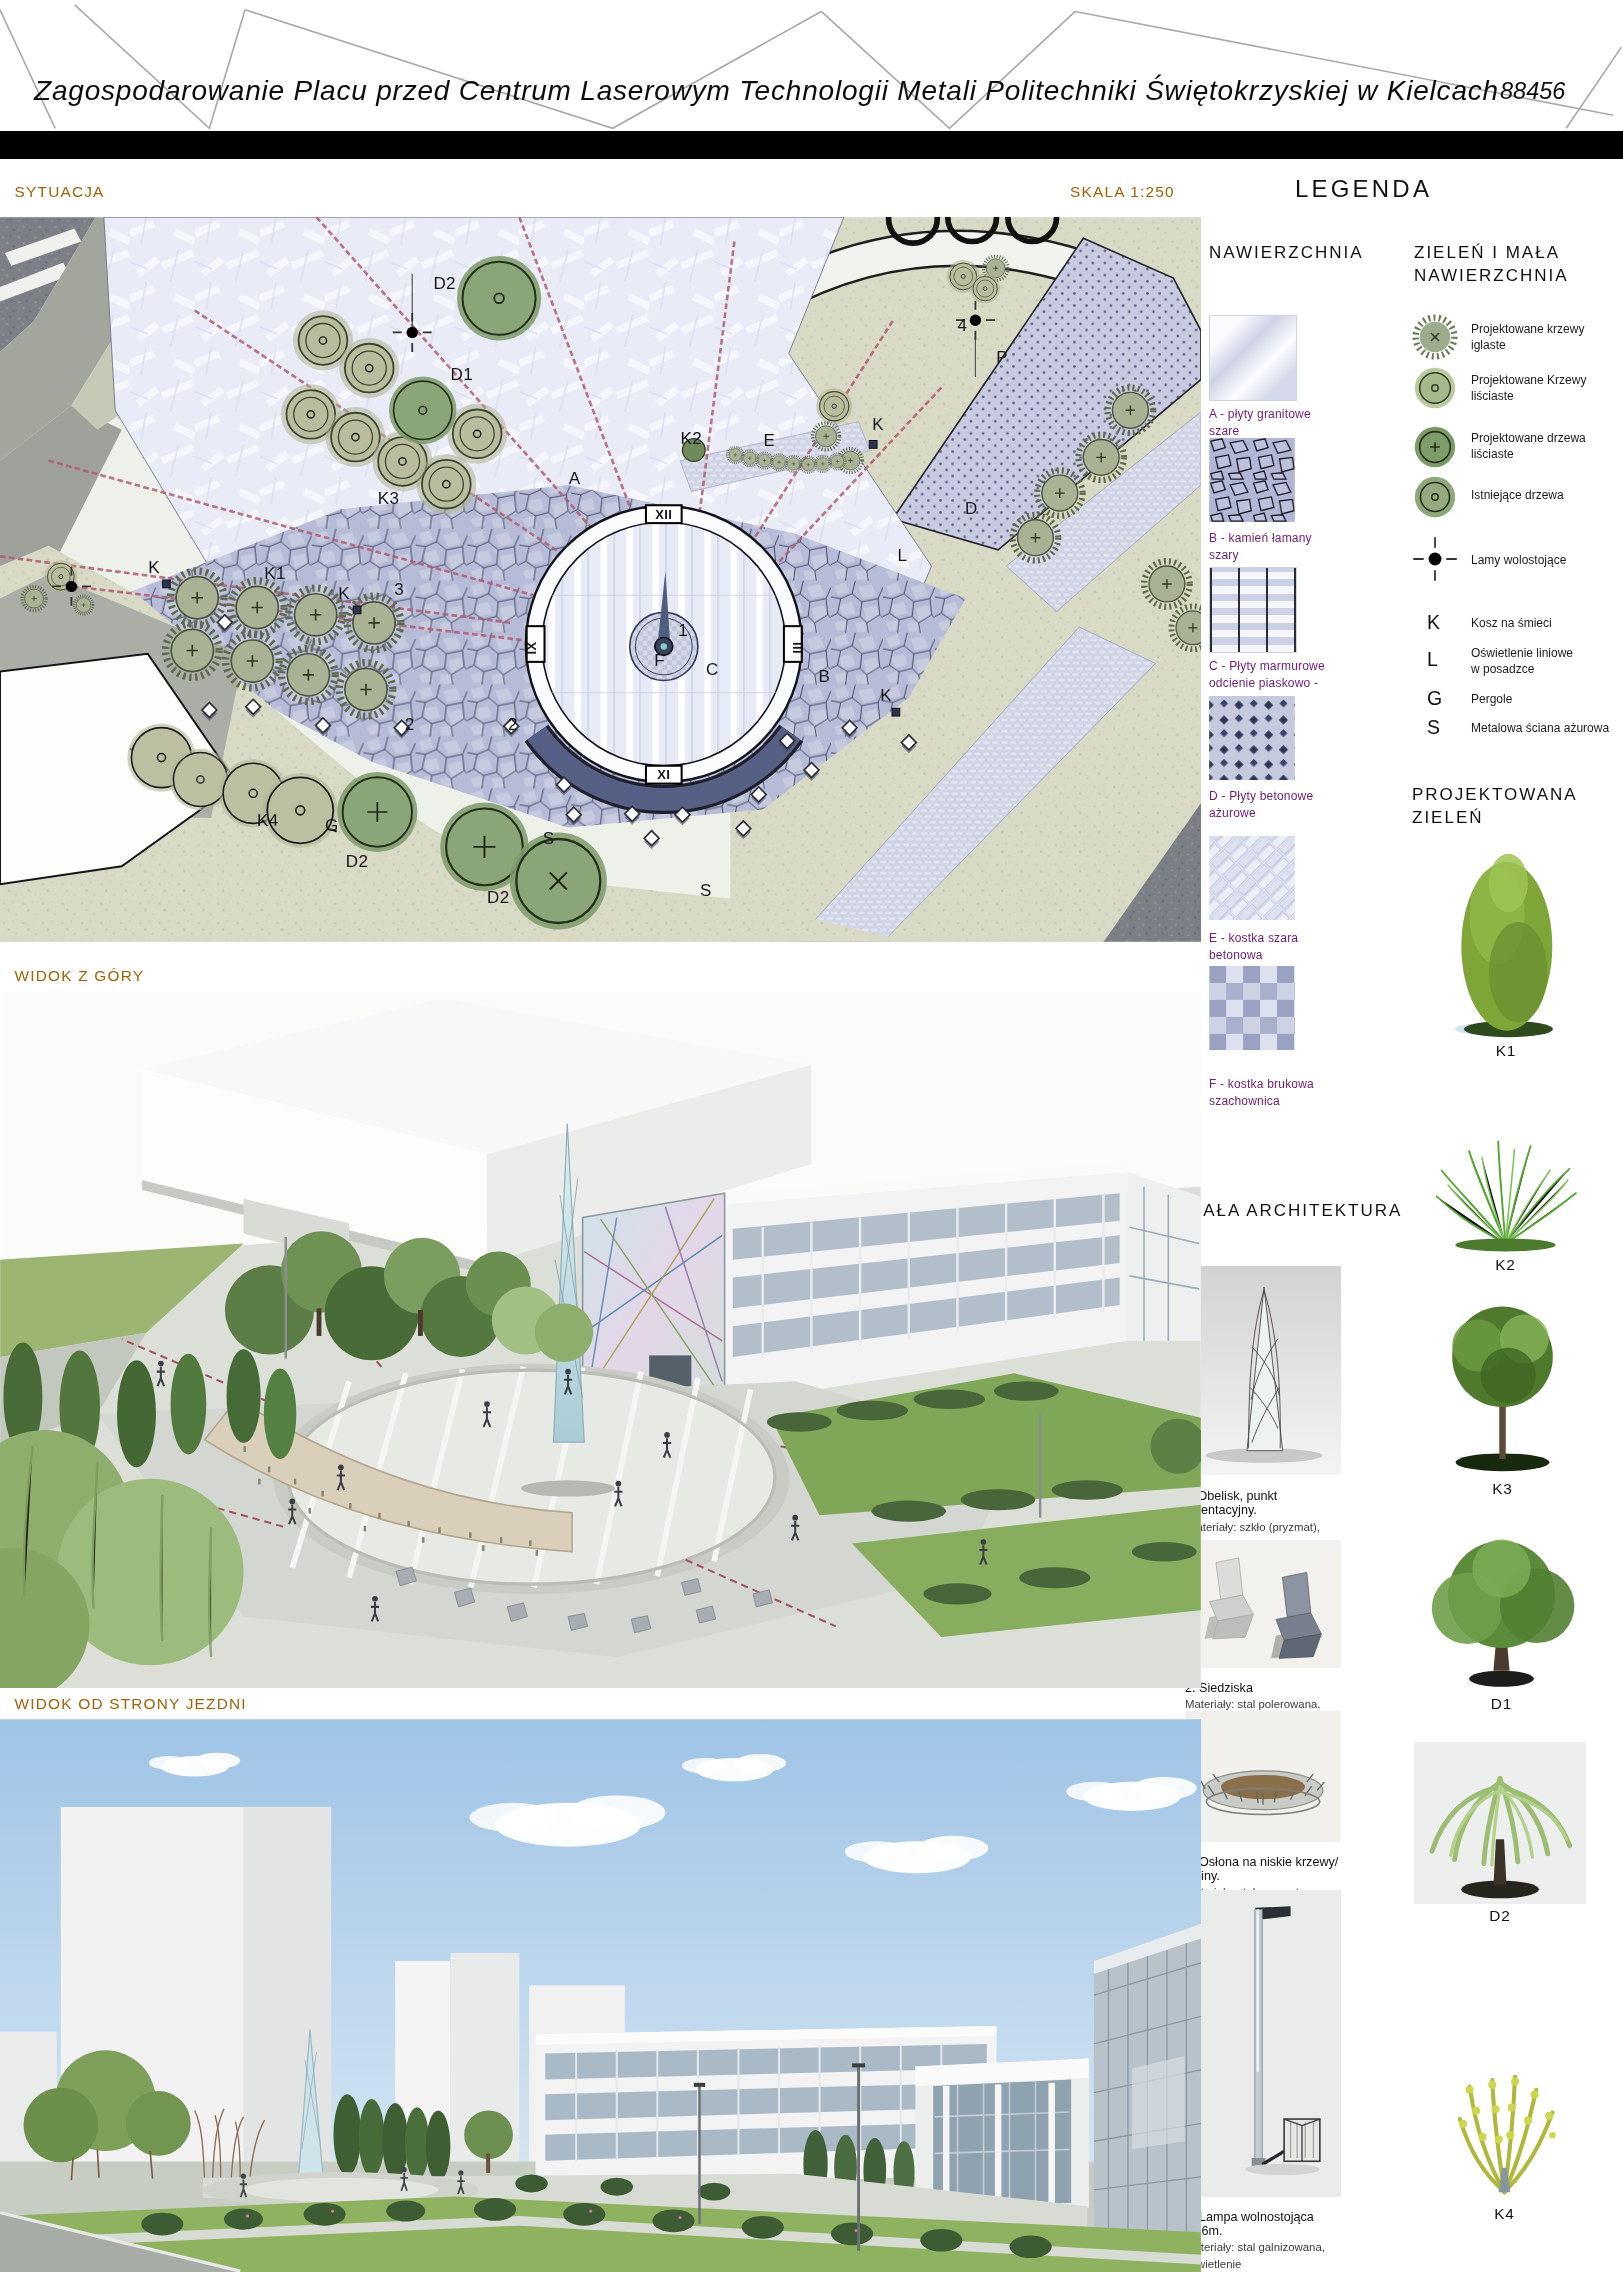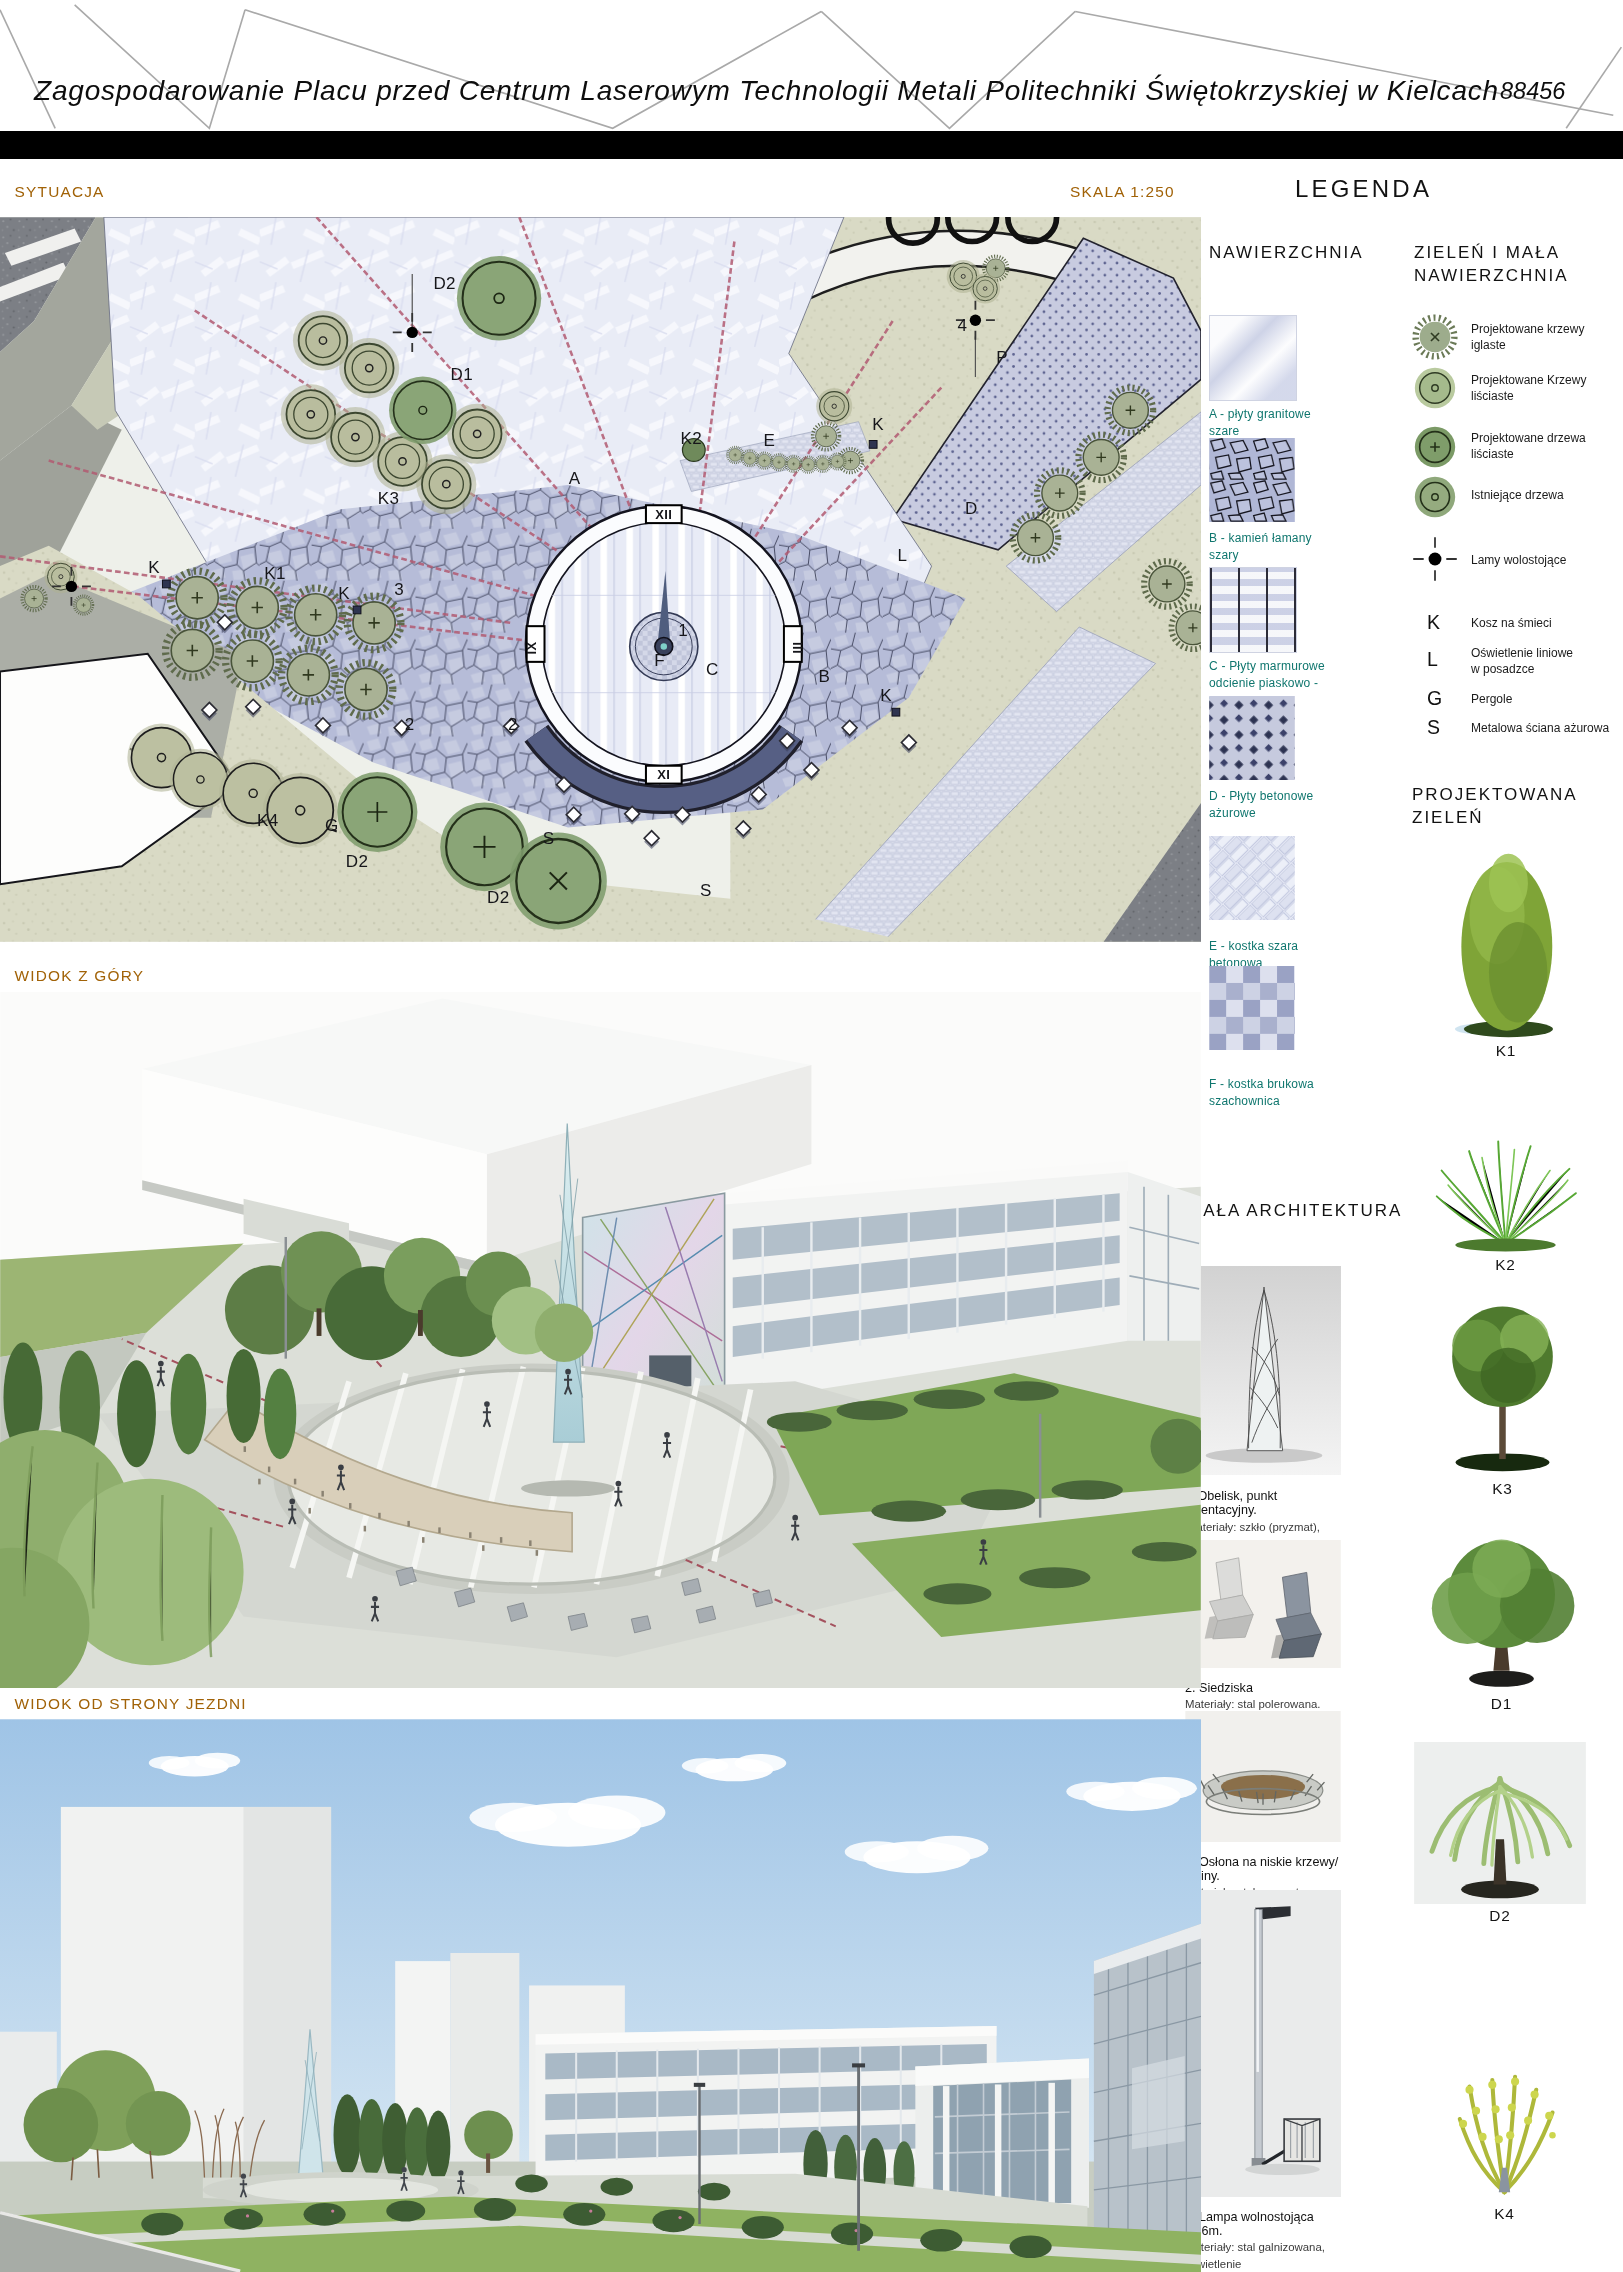--- a/index.html
+++ b/index.html
@@ -7,21 +7,21 @@
           font-family:"Liberation Sans",sans-serif;color:#161616;}
   .abs{position:absolute;}
   
   #title{left:34px;top:75px;font-size:28px;font-style:italic;letter-spacing:0.8px;color:#0d0d0d;white-space:nowrap;}
   #board-no{left:1500px;top:78px;font-size:23.5px;font-style:italic;color:#0d0d0d;}
   #black-bar{left:0;top:131px;width:1623px;height:28px;background:#000;}
   
   .h-small{font-size:15.4px;letter-spacing:1.2px;color:#a16207;}
   .h-med{font-size:17px;letter-spacing:2px;color:#121212;white-space:pre-line;line-height:1.35;}
   .h-big{font-size:24px;letter-spacing:3.2px;color:#121212;}
-  .cap{font-size:12px;line-height:1.4;color:#0f766e;white-space:pre-line;letter-spacing:0.2px;}
+  .cap{font-size:12px;line-height:1.4;color:#701a75;white-space:pre-line;letter-spacing:0.2px;}
   .mat{font-size:11.4px;line-height:1.45;color:#3a3a3a;white-space:pre-line;}
   .item-title{font-size:12.6px;color:#111;margin-bottom:1.6px;white-space:pre-line;}
   .plant-label{font-size:15.4px;letter-spacing:0.8px;color:#151515;text-align:center;}
   .leg-letter{font-size:19.5px;color:#111;}
   .leg-label{font-size:12px;line-height:1.35;color:#1b1b1b;white-space:pre-line;}
   svg text{font-family:"Liberation Sans",sans-serif;}
   #plan-svg text{font-size:21px;fill:#16161a;letter-spacing:.5px;text-anchor:middle;}
   #plan-svg text.num{font-size:16px;font-weight:bold;}
   .card{position:absolute;}
 </style>
@@ -405,21 +405,21 @@
     <svg width="86" height="84" viewBox="0 0 106 104">
         <rect width="106" height="104" fill="url(#herr)"></rect>
       <defs>
           <pattern id="herr" width="24" height="24" patternUnits="userSpaceOnUse" patternTransform="rotate(45)">
         <rect width="24" height="24" fill="#e6e9f5"></rect>
         <rect x="0" y="0" width="10" height="22" fill="#dde1f0" stroke="#b9c0da" stroke-width="1"></rect>
         <rect x="12" y="2" width="10" height="22" fill="#eceff8" stroke="#b9c0da" stroke-width="1"></rect>
       </pattern>
         </defs>
     </svg>
-    <div class="cap" style="margin-top:15px">E - kostka szara
+    <div class="cap" style="margin-top:7px">E - kostka szara
 betonowa</div>
   </div>
   <div class="card" style="left:1209px;top:966px">
     <svg width="86" height="84" viewBox="0 0 106 104">
         <rect width="106" height="104" fill="url(#chk)"></rect>
       <defs>
           <pattern id="chk" width="42" height="42" patternUnits="userSpaceOnUse">
         <rect width="42" height="42" fill="#cdd2e4"></rect>
         <rect width="21" height="21" fill="#9aa2c4"></rect>
             <rect x="21" y="21" width="21" height="21" fill="#a9b0cd"></rect>

